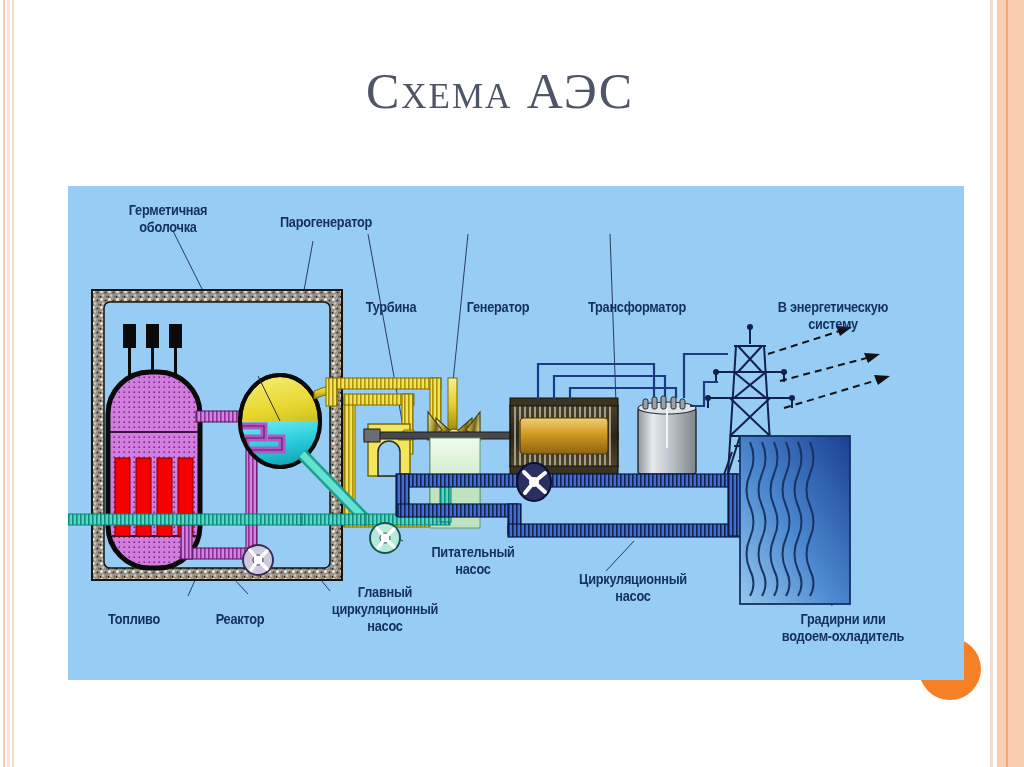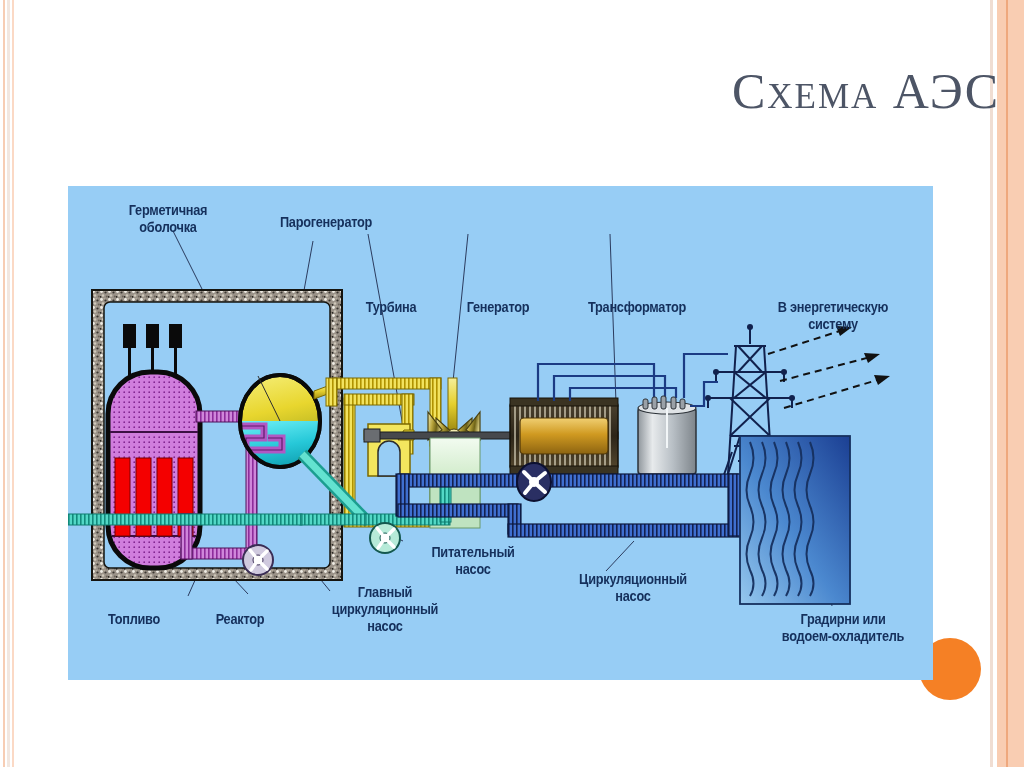--- a/index.html
+++ b/index.html
@@ -19,39 +19,40 @@
   .l2{left:7px;width:3px;background:#f2e7e0;}
   .l3{left:12px;width:2px;background:#fbd9c5;}
   .r1{left:990px;width:3px;background:#f0ddd2;}
   .r2{left:997px;width:9px;background:#f9cdb2;}
   .r3{left:1006px;width:2px;background:#efa87d;}
   .r4{left:1008px;width:16px;background:#f9cdb2;}
 
   
   #title{
     position:absolute;left:0;top:62px;width:1000px;
-    text-align:right;
+    text-align:center;
     font-family:"Liberation Serif","DejaVu Serif",serif;
     font-size:50px;
     font-variant:small-caps;
     letter-spacing:2px;
     color:#4d5566;
     white-space:nowrap;
   }
 
   
   #orange-dot{
     position:absolute;left:919px;top:638px;width:62px;height:62px;
     border-radius:50%;background:#f58025;
   }
 
   
   #panel{
     position:absolute;left:68px;top:186px;width:865px;height:494px;
     background:#97cdf5;
+    padding-left:31px;
   }
   #panel svg{position:absolute;left:0;top:0;}
 
   
   .lbl{
     position:absolute;
     color:#15305c;
     font-family:"Liberation Sans","DejaVu Sans",sans-serif;
     font-weight:bold;
     font-size:14.5px;

